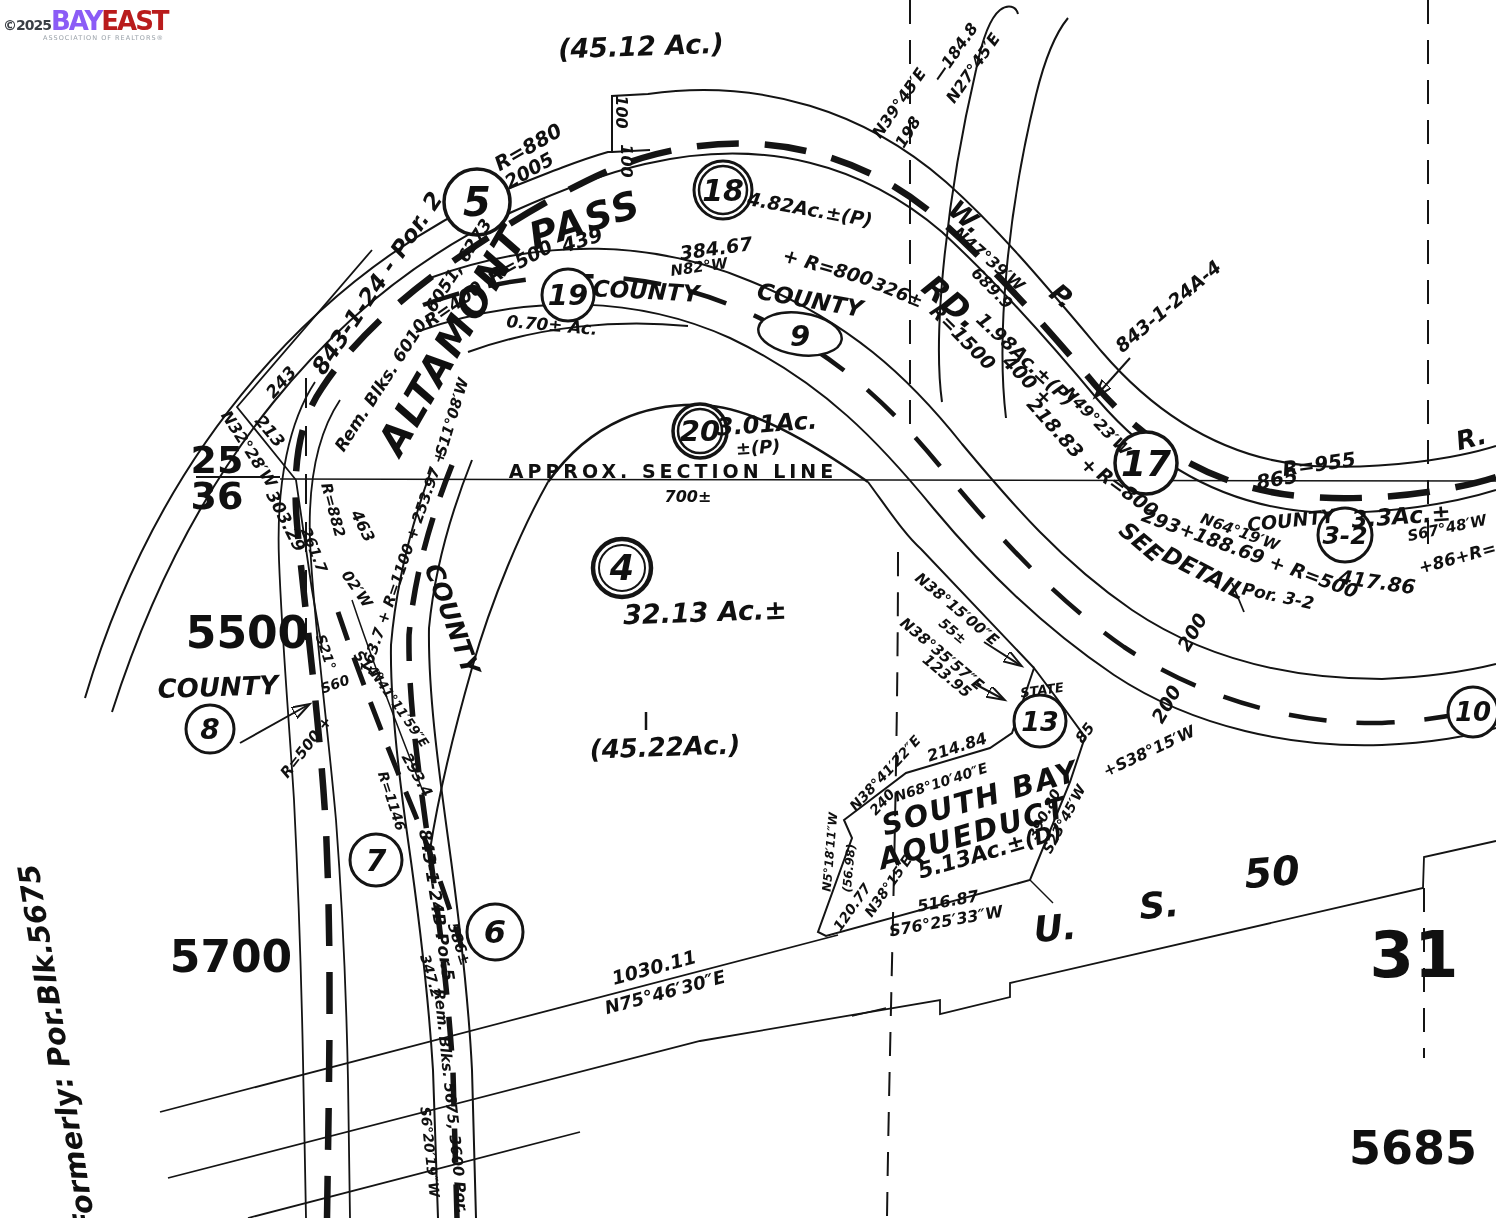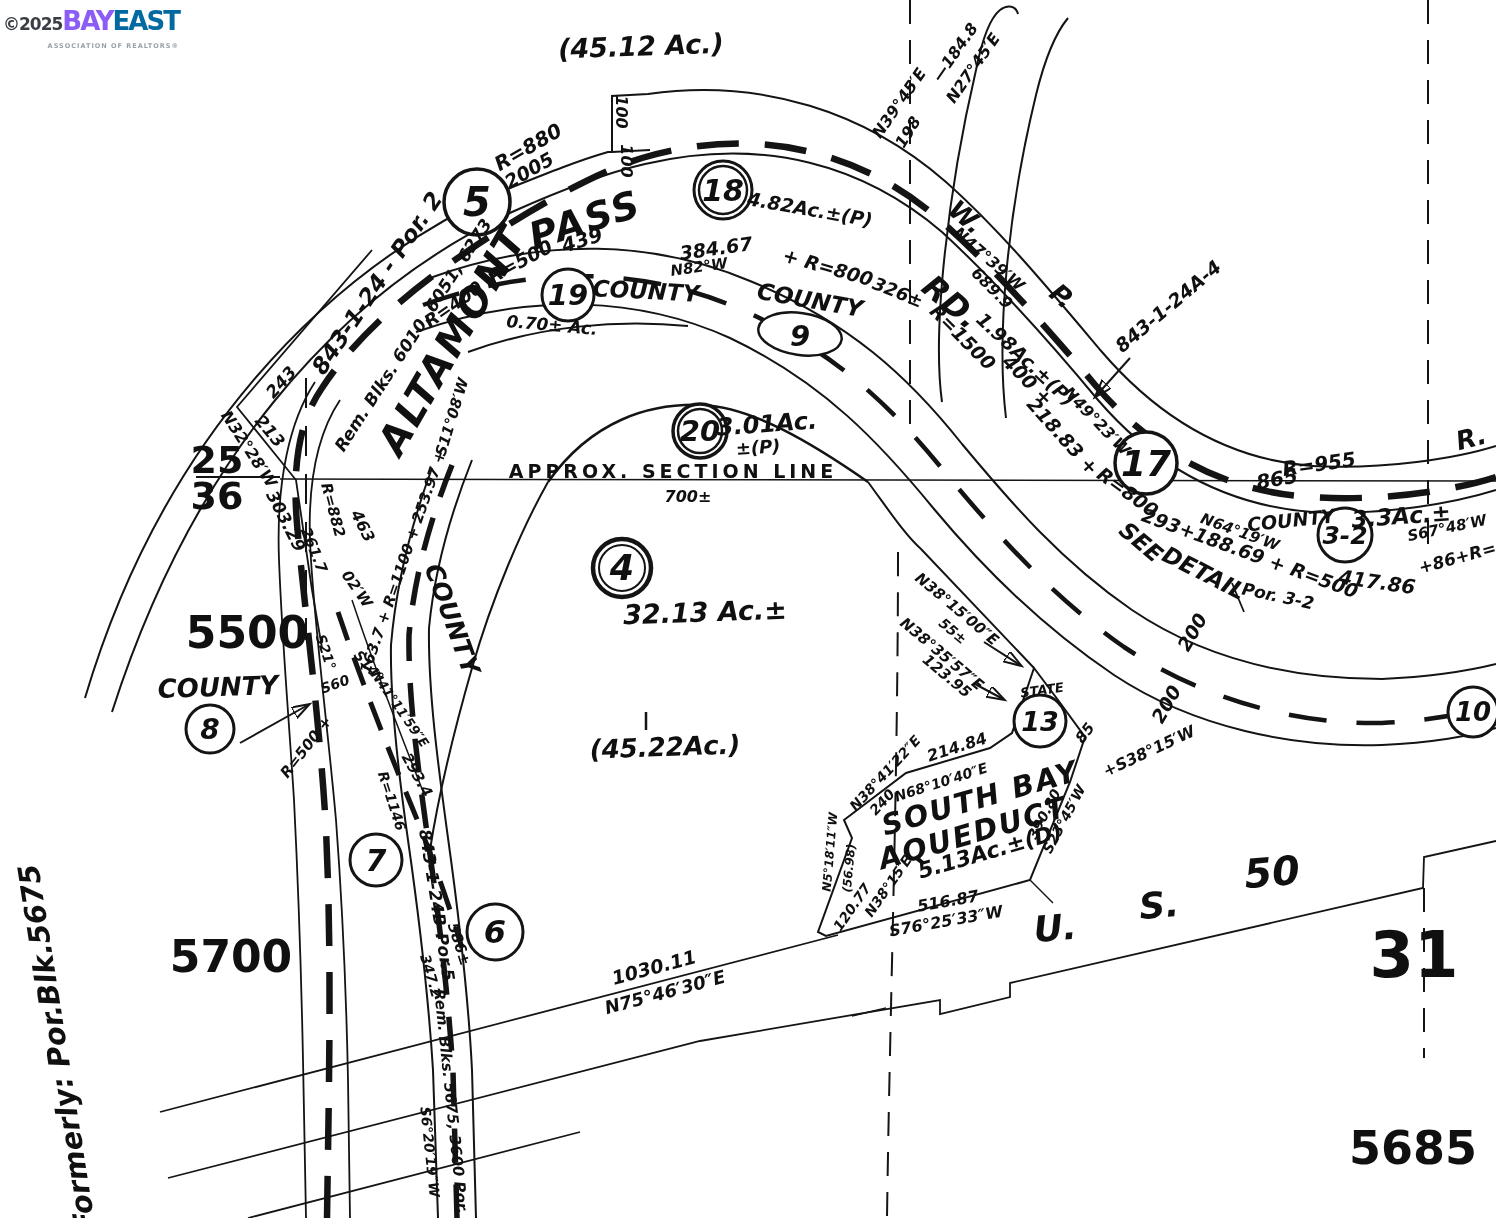--- a/index.html
+++ b/index.html
@@ -9,24 +9,24 @@
   svg path, svg line, svg polyline{stroke:#141414;fill:none;stroke-linecap:butt;}
   .lb{fill:#101010;font-family:"DejaVu Sans",sans-serif;font-style:italic;font-weight:bold;
       text-anchor:middle;dominant-baseline:central;}
   .up{font-style:normal;}
   .sp{letter-spacing:4px;}
   .sp2{letter-spacing:2px;}
   #markers circle,#markers ellipse{fill:#ffffff;stroke:#141414;}
   #markers text{fill:#101010;font-family:"DejaVu Sans",sans-serif;font-style:italic;
       font-weight:bold;text-anchor:middle;dominant-baseline:central;}
   .logo{position:absolute;left:3px;top:8px;line-height:1;white-space:nowrap;}
-  .logo .cc{font-size:17px;font-weight:bold;color:#3a3f45;letter-spacing:-1px;}
+  .logo .cc{font-size:14px;font-weight:bold;color:#3a3f45;letter-spacing:-1px;}
   .logo .bay{font-size:26px;font-weight:bold;color:#8b5cf6;letter-spacing:-2px;}
-  .logo .east{font-size:26px;font-weight:bold;color:#0369a1;letter-spacing:-2px;}
-  .logo .tag{font-size:6.5px;font-weight:bold;color:#9aa2a9;margin-left:40px;margin-top:9px;letter-spacing:1px;text-align:right;}
+  .logo .east{font-size:26px;font-weight:bold;color:#b91c1c;letter-spacing:-2px;}
+  .logo .tag{font-size:6.5px;font-weight:normal;color:#9aa2a9;margin-left:40px;margin-top:1px;letter-spacing:1px;}
 </style>
 </head>
 <body>
 
 <div class="stage">
 
 <svg width="1496" height="1218" viewBox="0 0 1496 1218">
   <defs>
     <marker id="arr" markerWidth="12" markerHeight="10" refX="8" refY="3" orient="auto">
       <path d="M0,0 L9,3 L0,6 Z" fill="#141414" stroke="none"></path>

